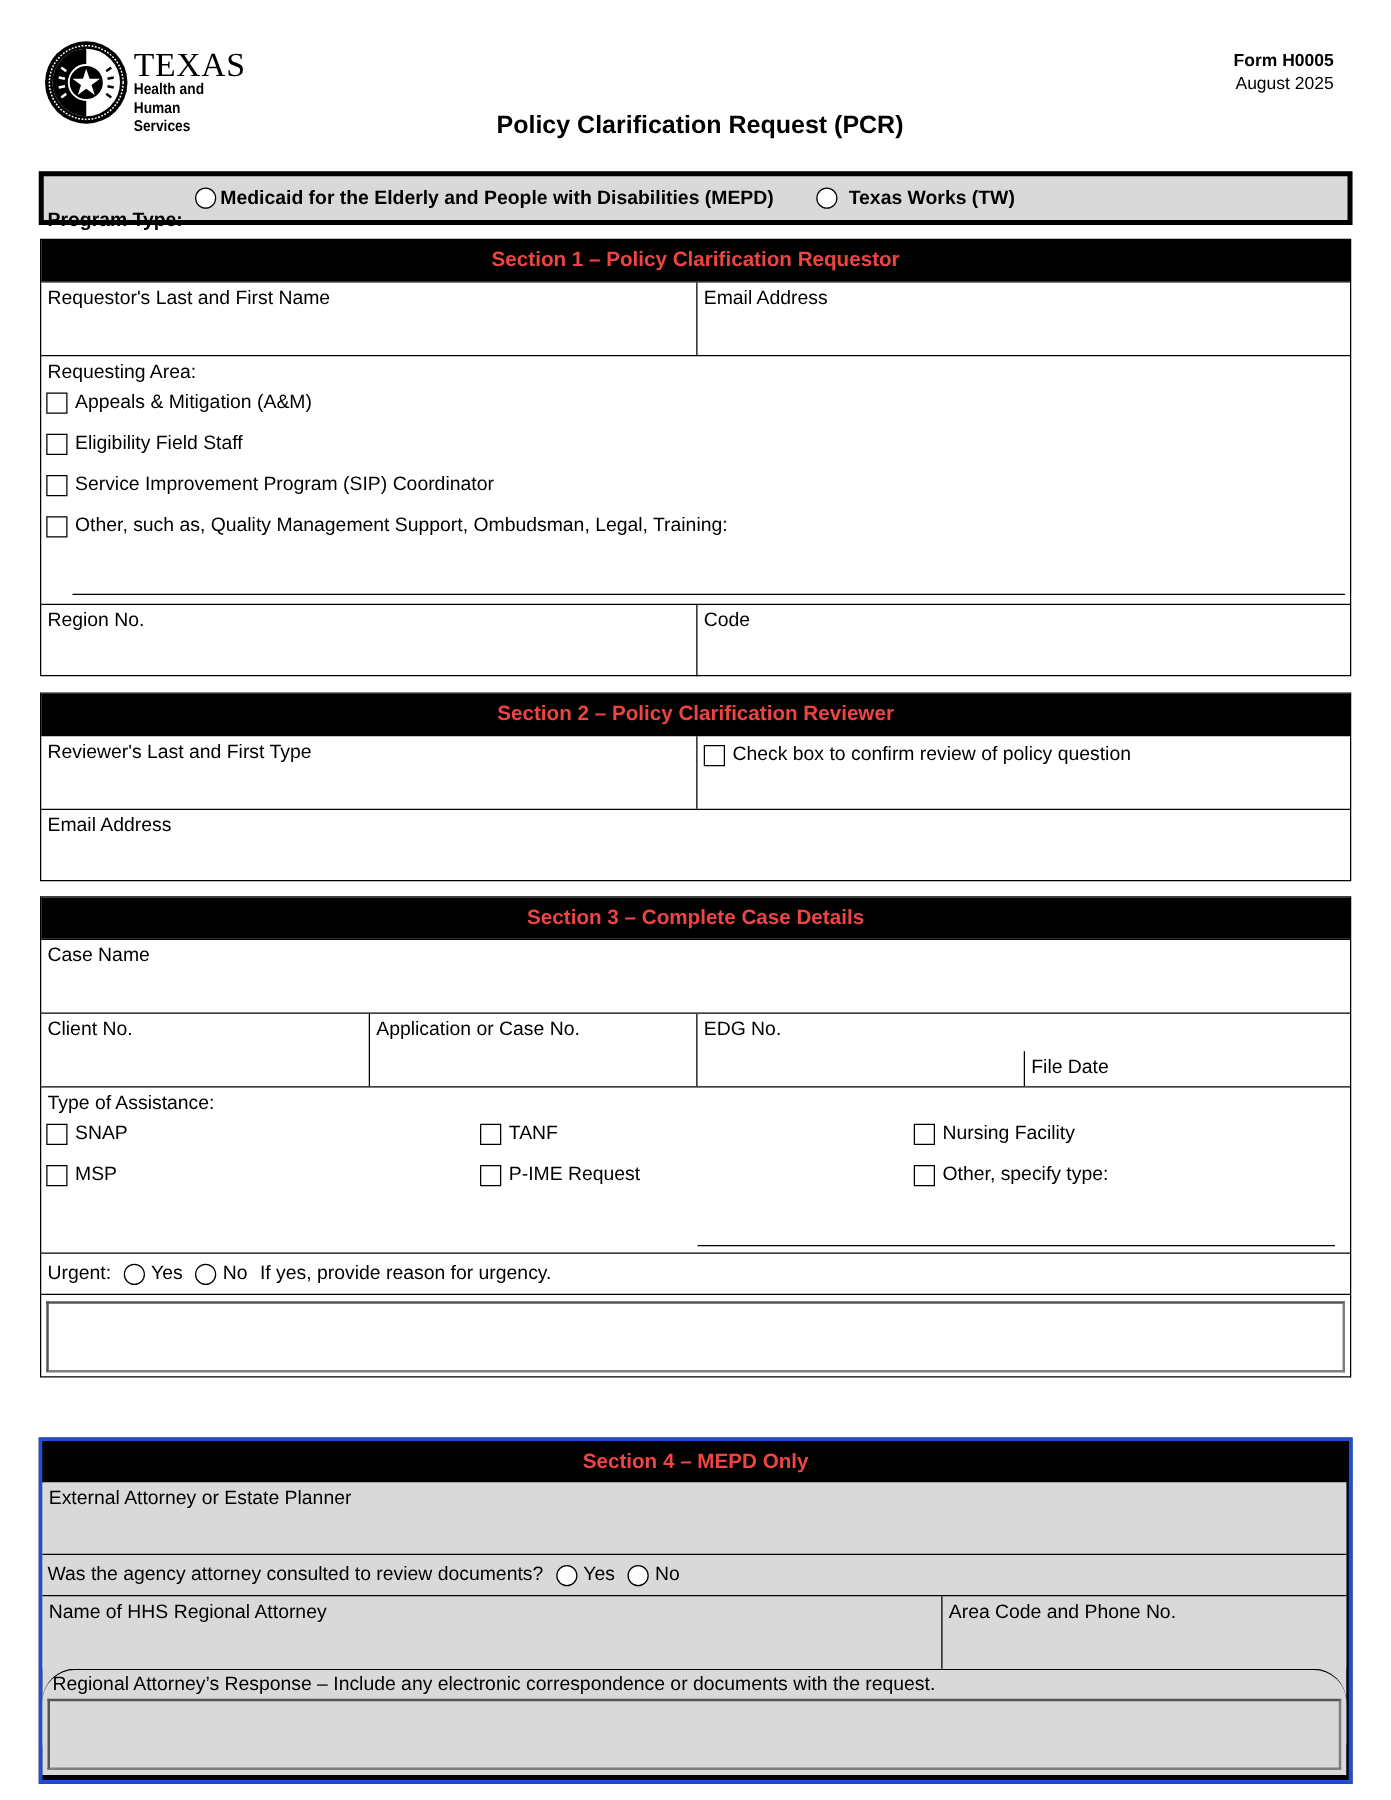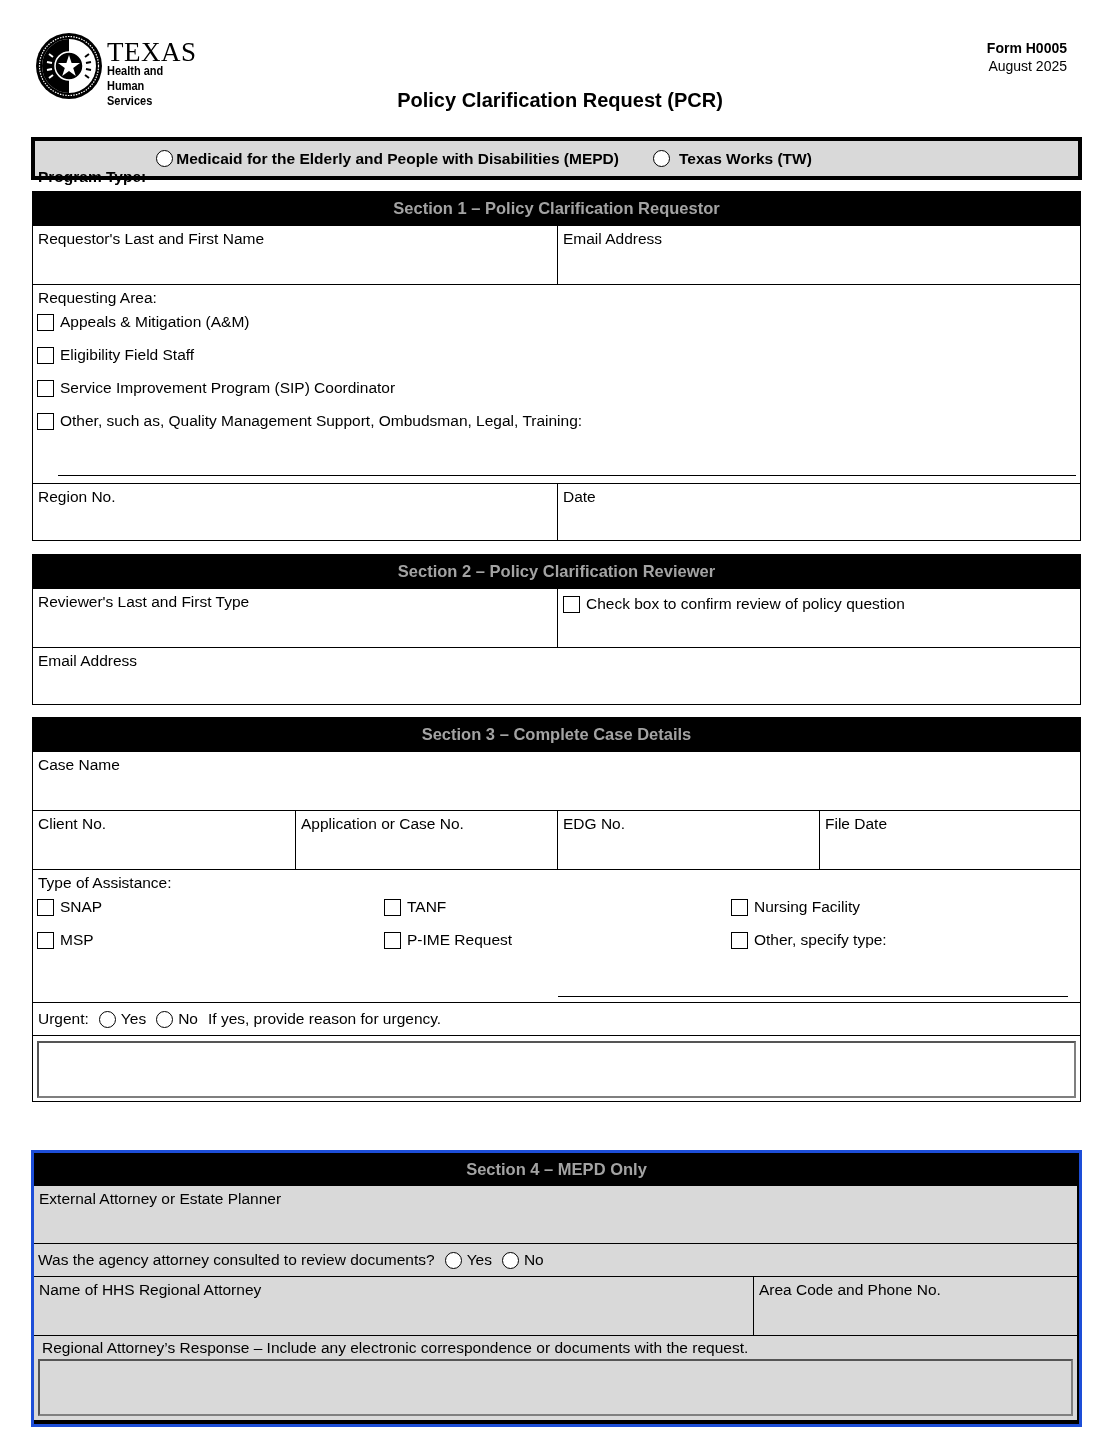--- a/index.html
+++ b/index.html
@@ -18,21 +18,21 @@
   .form-id .num { font-weight: bold; }
   .title { left: 0; width: 1120px; top: 89px; text-align: center; font-size: 20px; font-weight: bold; }
 
   
   .program { left: 31px; top: 137px; width: 1051px; height: 43px; border: 4px solid #000; background: #d9d9d9; display: flex; align-items: center; padding-left: 3px; font-weight: bold; font-size: 15.5px; }
   .radio { display: inline-block; width: 17px; height: 17px; border: 1.3px solid #000; border-radius: 50%; background: #fff; vertical-align: middle; }
   .checkbox { display: inline-block; width: 17px; height: 17px; border: 1.3px solid #000; background: #fff; vertical-align: middle; flex: none; }
 
   
   .section { position: absolute; left: 32px; width: 1049px; border: 1px solid #000; }
-  .sec-head { height: 33px; background: #000; color: #a3a3a3; text-align: center; font-weight: bold; font-size: 16.5px; line-height: 33px; }
+  .sec-head { height: 33px; background: #000; color: #ef4444; text-align: center; font-weight: bold; font-size: 16.5px; line-height: 33px; }
   .row { display: flex; border-top: 1px solid #000; }
   .cell { padding: 4px 5px; font-size: 15.5px; position: relative; }
   .cell + .cell { border-left: 1px solid #000; }
   .lbl { display: block; }
   .chk-line { display: flex; align-items: center; gap: 6px; height: 33px; padding-left: 4px; }
   .chk-line .checkbox { margin-top: 1px; }
   .rule { position: absolute; height: 1px; background: #000; }
   .textbox { border: 2px solid #7f7f7f; border-top-color: #555; border-left-color: #555; }
   .inline-r { display: inline-flex; align-items: center; gap: 5px; margin-right: 10px; }
   .grey { background: #d9d9d9; }
@@ -107,21 +107,21 @@
       <span class="checkbox"></span>
       <span>Other, such as, Quality Management Support, Ombudsman, Legal, Training:</span>
     </div>
     <div class="rule" style="left:25px; right:4px; top:190px;"></div>
   </div>
   <div class="row" style="height:58px;">
     <div class="cell" style="width:524px;">
       <span class="lbl">Region No.</span>
     </div>
     <div class="cell" style="flex:1;">
-      <span class="lbl">Date</span>
+      <span class="lbl">Code</span>
     </div>
   </div>
 </div>
 
 <div class="section" style="top:554px; height:151px;">
   <div class="sec-head">Section 2 – Policy Clarification Reviewer</div>
   <div class="row" style="height:59px;">
     <div class="cell" style="width:524px;">
       <span class="lbl">Reviewer's Last and First Type</span>
     </div>
@@ -147,21 +147,21 @@
   <div class="row" style="height:59px;">
     <div class="cell" style="width:262px;">
       <span class="lbl">Client No.</span>
     </div>
     <div class="cell" style="width:262px;">
       <span class="lbl">Application or Case No.</span>
     </div>
     <div class="cell" style="width:262px;">
       <span class="lbl">EDG No.</span>
     </div>
-    <div class="cell" style="flex:1;">
+    <div class="cell" style="flex:1;margin-top:30px;">
       <span class="lbl">File Date</span>
     </div>
   </div>
   <div class="row" style="height:133px; display:block; position:relative;">
     <div class="cell" style="padding-bottom:0;">
       <span class="lbl">Type of Assistance:</span>
     </div>
     <div style="display:grid; grid-template-columns:347px 347px 1fr; margin-top:-2px;">
       <div class="chk-line">
           <span class="checkbox"></span>
@@ -227,18 +227,18 @@
         </span>
     </div>
     <div class="row grey" style="height:59px;">
       <div class="cell" style="width:719px;">
         <span class="lbl">Name of HHS Regional Attorney</span>
       </div>
       <div class="cell" style="flex:1;">
         <span class="lbl">Area Code and Phone No.</span>
       </div>
     </div>
-    <div class="row grey" style="height:85px; display:block; padding:3px 4px 0 4px;">
+    <div class="row grey" style="height:85px; display:block; padding:3px 4px 0 4px;border-radius:26px;">
       <span class="lbl" style="padding-left:4px; margin-bottom:2px;">Regional Attorney’s Response – Include any electronic correspondence or documents with the request.</span>
       <div class="textbox" style="height:57px; background:#d9d9d9;"></div>
     </div>
   </div>
 </div>
 
 </body></html>

